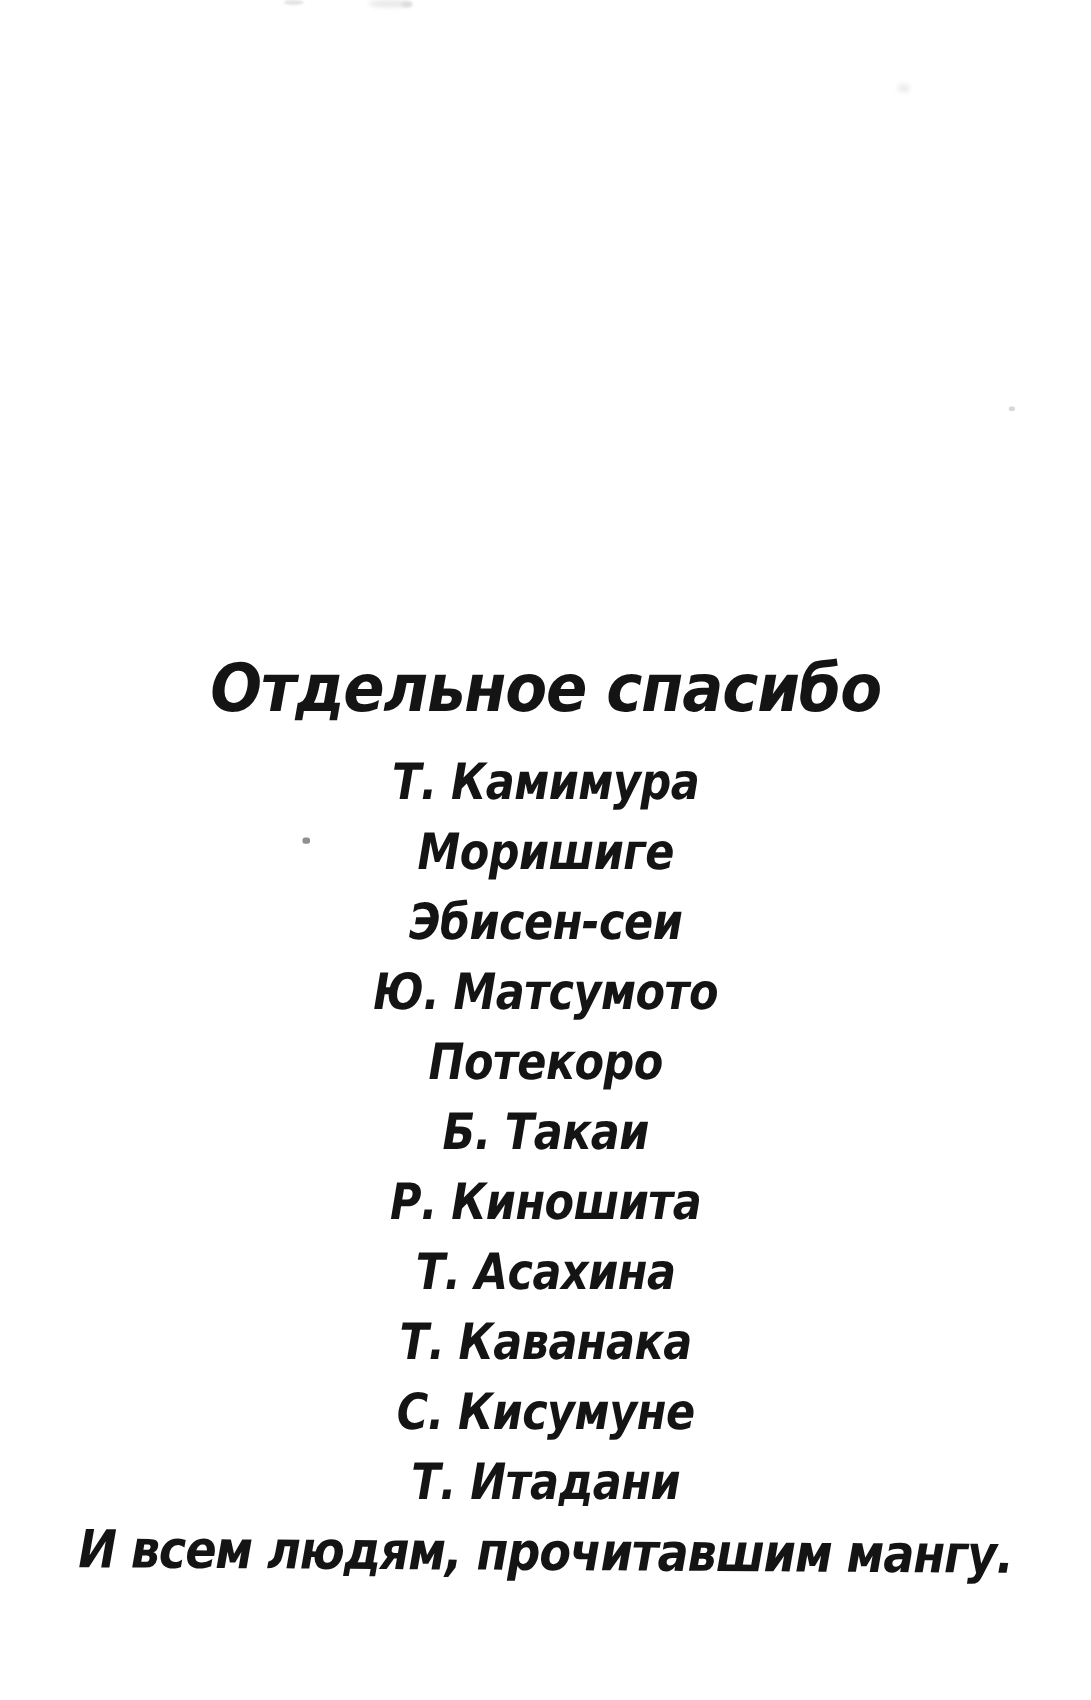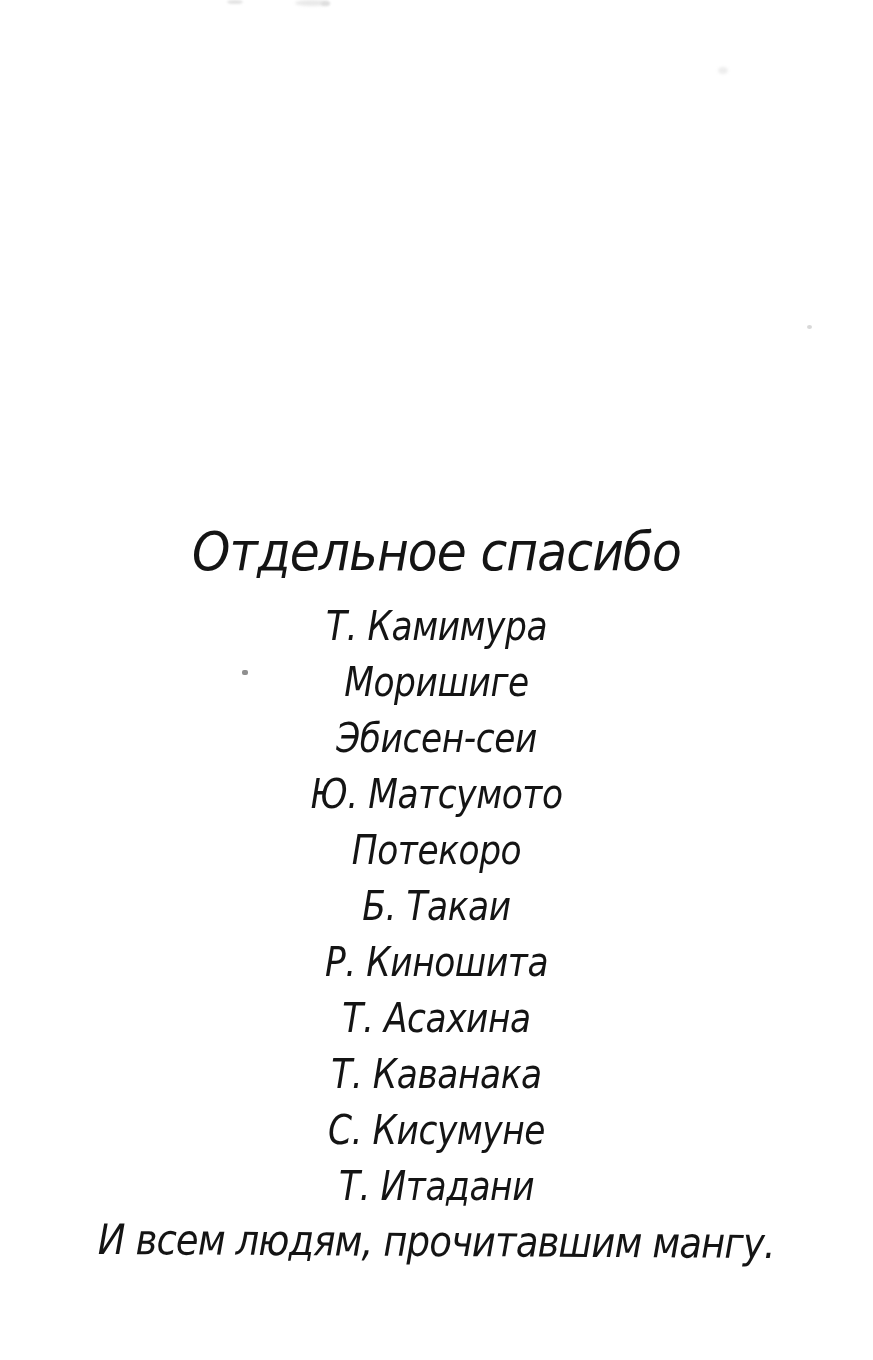--- a/index.html
+++ b/index.html
@@ -18,21 +18,21 @@
     font-family: "DejaVu Sans", sans-serif;
   }
   .credits {
     position: absolute;
     top: 520px;
     left: 0;
     right: 0;
     text-align: center;
     color: var(--ink);
     font-style: italic;
-    font-weight: normal;
+    font-weight: bold;
   }
   .title {
     font-size: 53px;
     line-height: 64px;
     letter-spacing: -1px;
     transform: scaleX(0.92);
     transform-origin: center top;
     white-space: nowrap;
   }
   .name-list {

